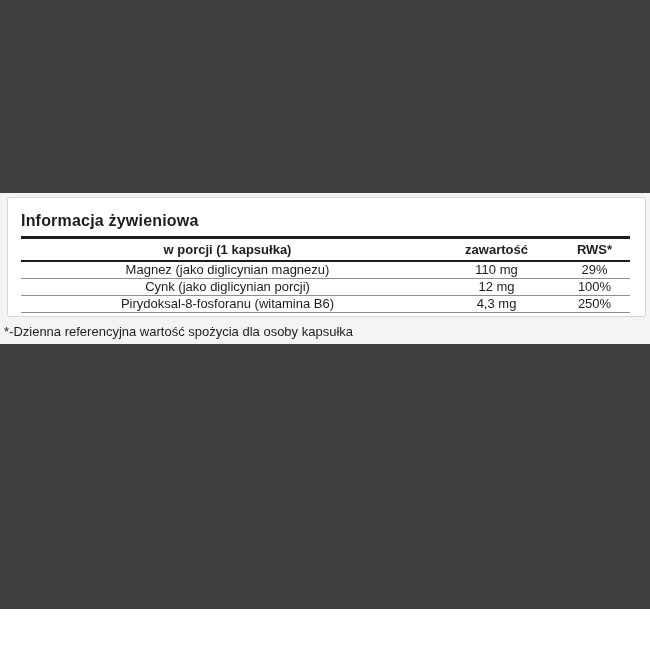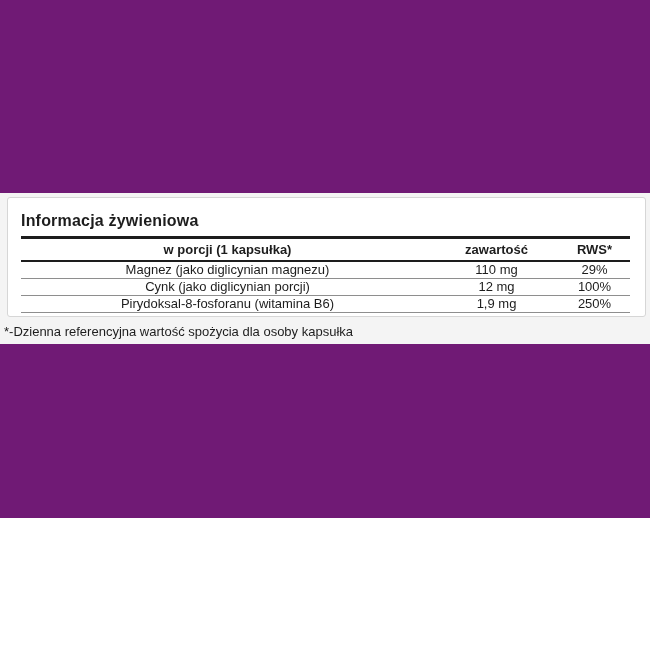--- a/index.html
+++ b/index.html
@@ -5,22 +5,22 @@
   html, body { margin: 0; padding: 0; }
   body {
     width: 650px; height: 650px;
     background: #ffffff;
     font-family: "Liberation Sans", sans-serif;
     color: #1d1d1d;
     -webkit-font-smoothing: antialiased;
   }
   .stage {
     position: relative;
-    width: 650px; height: 518px;
-    background: #701a75;
+    width: 650px; height: 609px;
+    background: #404040;
     overflow: hidden;
   }
   
   .panel {
     position: absolute;
     left: 0; top: 193px;
     width: 650px; height: 151px;
     background: #f4f4f4;
   }
   
@@ -110,21 +110,21 @@
             <td>110 mg</td>
             <td>29%</td>
           </tr>
           <tr>
             <td>Cynk (jako diglicynian porcji)</td>
             <td>12 mg</td>
             <td>100%</td>
           </tr>
           <tr>
             <td>Pirydoksal-8-fosforanu (witamina B6)</td>
-            <td>1,9 mg</td>
+            <td>4,3 mg</td>
             <td>250%</td>
           </tr>
         </tbody>
       </table>
     </div>
 
     <div class="footnote">*-Dzienna referencyjna wartość spożycia dla osoby kapsułka</div>
   </div>
 </div>
 

